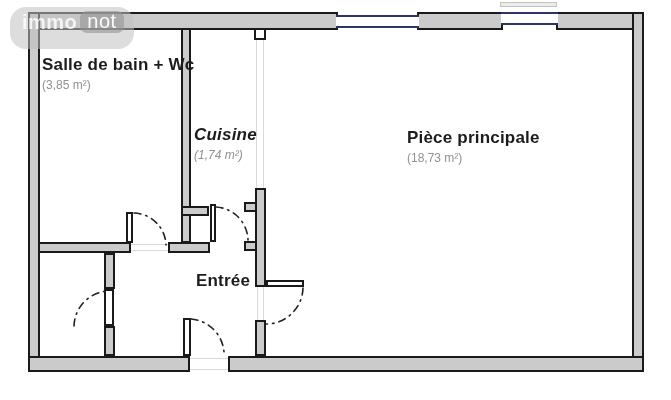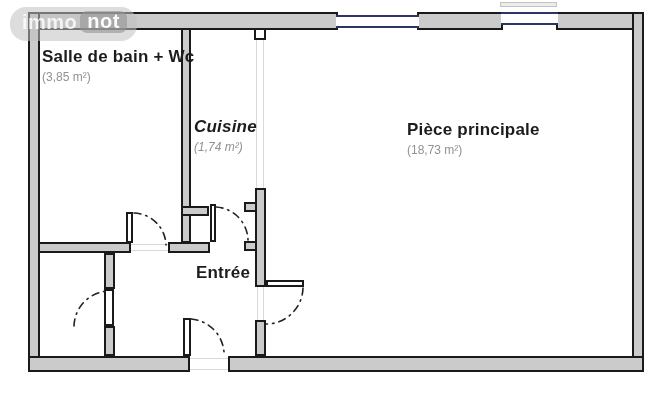--- a/index.html
+++ b/index.html
@@ -19,32 +19,32 @@
     border-top:2px solid #2e3566;border-bottom:2px solid #2e3566;
   }
   .ledge{
     position:absolute;background:#ececec;border:1px solid #c2c2c2;box-sizing:border-box;
   }
   .ghost{position:absolute;background:#d9d9d9;}
   .arcs{position:absolute;left:0;top:0;width:671px;height:400px;}
   .arcs path{fill:none;stroke:#222222;stroke-width:1.6;stroke-linecap:round;
     stroke-dasharray:7 5 1.5 5;}
   .label{position:absolute;white-space:nowrap;}
-  .room-name{font-size:17px;font-weight:bold;color:#1c1c1c;letter-spacing:.2px;line-height:1.35;}
+  .room-name{font-size:17px;font-weight:bold;color:#1c1c1c;letter-spacing:.2px;line-height:1.35;margin-top:8px;}
   .room-area{font-size:12px;color:#919191;line-height:1.35;}
   .logo{
-    position:absolute;left:10px;top:7px;height:30px;padding:0 10px 4px 12px;
+    position:absolute;left:10px;top:7px;height:30px;padding:0 10px 12px 12px;
     display:flex;align-items:center;gap:3px;border-radius:16px;
     background:rgba(193,193,193,0.55);z-index:10;
   }
   .logo-immo{
     font-size:20px;font-weight:bold;color:rgba(255,255,255,0.80);letter-spacing:.5px;
   }
   .logo-not{
-    font-size:20px;font-weight:bold;color:rgba(255,255,255,0.95);letter-spacing:.5px;
+    font-size:20px;font-weight:normal;color:rgba(255,255,255,0.95);letter-spacing:.5px;
     background:rgba(148,148,148,0.60);border-radius:7px;padding:0px 7px 2px 7px;line-height:1;
   }
 </style>
 </head>
 <body>
 
 <div class="plan">
 
   <div class="ghost" style="left:256px;top:40px;width:1px;height:148px;"></div>
   <div class="ghost" style="left:263px;top:40px;width:1px;height:148px;"></div>

